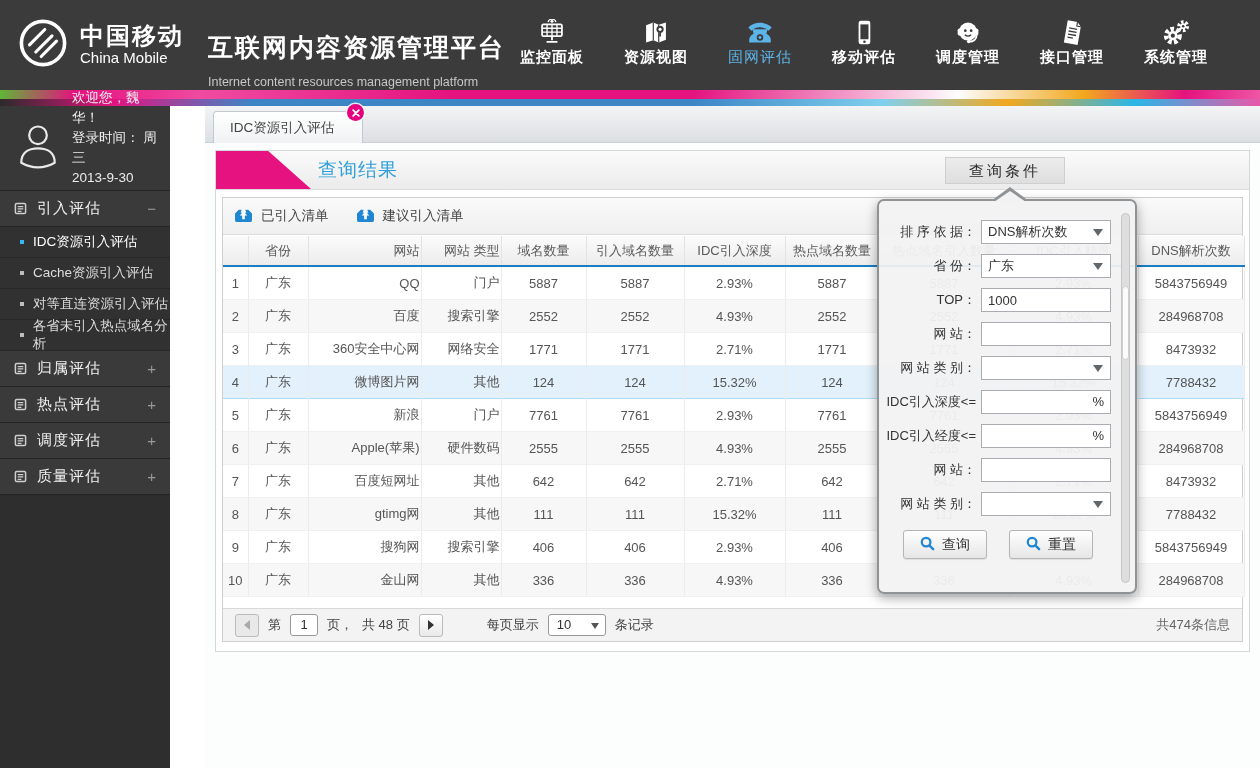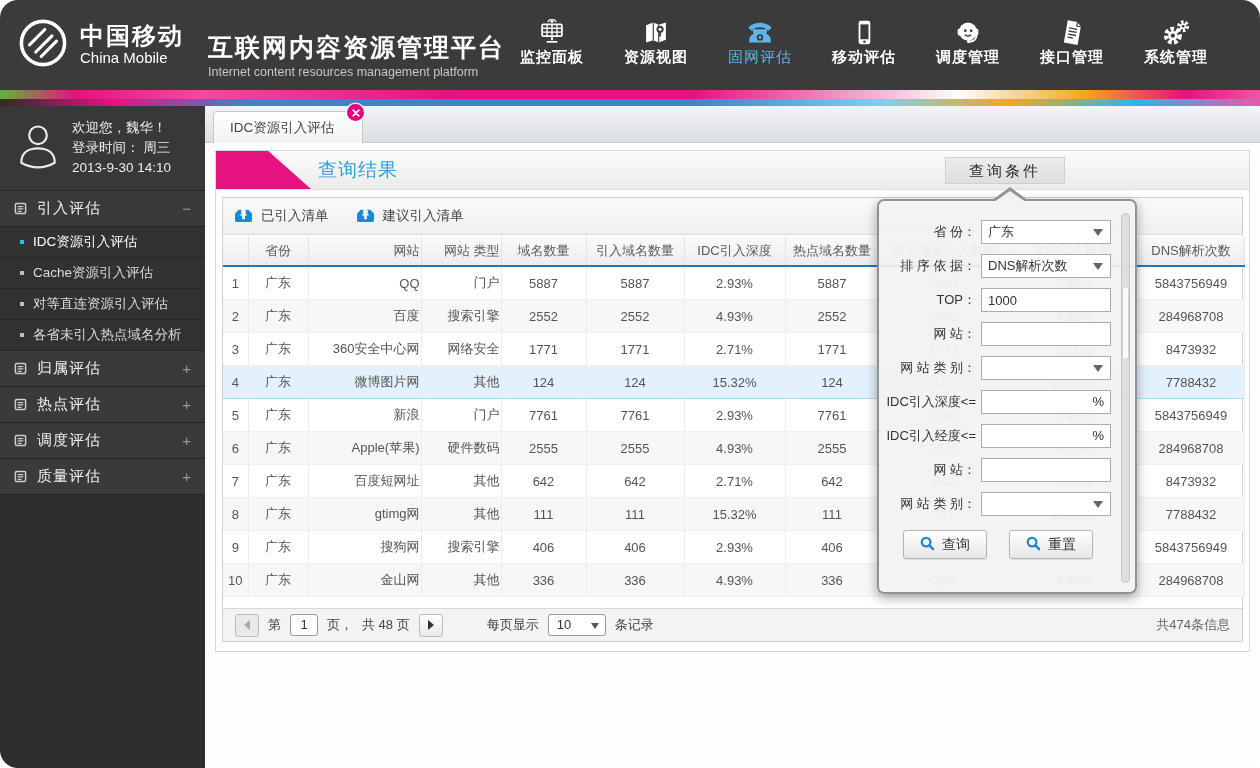--- a/index.html
+++ b/index.html
@@ -1,39 +1,39 @@
 <!DOCTYPE html>
 <html><head>
 <meta charset="utf-8">
 <style>
   html,body{margin:0;padding:0;width:1260px;height:768px;overflow:hidden;
     font-family:"Liberation Sans","DejaVu Sans",sans-serif;background:#fff;}
-  #app{position:relative;width:1260px;height:768px;overflow:hidden;border-radius:18px;}
+  #app{position:relative;width:1260px;height:768px;overflow:hidden;}
 
   
   .top-header{position:absolute;left:0;top:0;width:1260px;height:90px;background:#3b3b3b;}
   .logo-block{position:absolute;left:16px;top:16px;display:flex;align-items:center;gap:10px;}
   .logo-zh{color:#fff;font-size:24px;font-weight:bold;letter-spacing:2px;line-height:26px;}
   .logo-en{color:#fff;font-size:15px;line-height:18px;}
   .platform-block{position:absolute;left:208px;top:32px;}
   .platform-title{color:#fff;font-size:25px;font-weight:bold;letter-spacing:2px;line-height:30px;}
-  .platform-sub{color:#c7c7c7;font-size:12.5px;margin-top:3px;}
+  .platform-sub{color:#c7c7c7;font-size:12.5px;margin-top:13px;}
   .top-nav{position:absolute;right:52px;top:12px;display:flex;gap:40px;}
   .nav-item{display:flex;flex-direction:column;align-items:center;gap:2px;cursor:pointer;min-width:62px;}
   .nav-item .nav-label{color:#fff;font-size:15px;font-weight:bold;letter-spacing:1px;}
   .nav-item.active .nav-label{color:#5db4e8;font-weight:normal;}
   .nav-ico{height:34px;display:flex;align-items:flex-end;justify-content:center;}
 
   
   .ribbon{position:absolute;left:0;top:90px;width:1260px;height:16px;overflow:hidden;}
   .ribbon .r1{height:9px;background:linear-gradient(95deg,#5fb636 0%,#e5127f 6%,#f04ba0 16%,#e5127f 36%,#e5127f 55%,#f3a2cc 68%,#fdfdfd 76%,#f2a81e 86%,#e5127f 94%,#ef56a5 100%);}
   .ribbon .r2{height:7px;background:linear-gradient(95deg,#2b2b2b 0%,#e5127f 9%,#3c86c6 20%,#3c86c6 55%,#7fd0ee 70%,#f2a81e 80%,#29b7e8 90%,#e957a8 100%);}
 
   
-  .sidebar{position:absolute;left:0;top:106px;width:205px;height:662px;background:#2e2e2e;}
+  .sidebar{position:absolute;left:0;top:106px;width:170px;height:662px;background:#2e2e2e;}
   .user-box{height:84px;background:#383838;border-bottom:1px solid #242424;display:flex;align-items:center;padding:0 8px 0 12px;gap:8px;}
   .user-info{color:#ececec;font-size:13.5px;line-height:20px;}
   .menu-group{height:35px;background:#3a3a3a;border-bottom:1px solid #242424;display:flex;align-items:center;cursor:pointer;position:relative;}
   .menu-group .g-ico{margin:0 10px 0 14px;display:flex;}
   .menu-group .g-label{color:#f0f0f0;font-size:15px;letter-spacing:1px;}
   .menu-group .g-state{position:absolute;right:14px;color:#9a9a9a;font-size:15px;}
   .menu-sub{height:30px;background:#313131;border-bottom:1px solid #282828;display:flex;align-items:center;cursor:pointer;}
   .menu-sub .dot{width:4px;height:4px;background:#bdbdbd;margin:0 9px 0 20px;}
   .menu-sub.active .dot{background:#35b8f5;}
   .menu-sub .s-label{color:#dcdcdc;font-size:13.5px;}
@@ -555,30 +555,30 @@
         </div>
       </div>
     </div>
   </div>
 
   <div class="query-panel">
     <div class="qp-notch-out"></div>
     <div class="qp-notch-in"></div>
     <div class="qp-body" id="qpBody">
         <div class="qp-row">
+          <span class="qp-label">排 序 依 据：</span>
+          <span class="qp-ctrl">
+            <span class="qp-select-value">DNS解析次数</span>
+            <span class="qp-caret"></span>
+          </span>
+        </div>
+        <div class="qp-row">
           <span class="qp-label">省 份：</span>
           <span class="qp-ctrl">
             <span class="qp-select-value">广东</span>
-            <span class="qp-caret"></span>
-          </span>
-        </div>
-        <div class="qp-row">
-          <span class="qp-label">排 序 依 据：</span>
-          <span class="qp-ctrl">
-            <span class="qp-select-value">DNS解析次数</span>
             <span class="qp-caret"></span>
           </span>
         </div>
         <div class="qp-row">
           <span class="qp-label">TOP：</span>
           <span class="qp-ctrl"><input type="text" value="1000" style=""></span>
         </div>
         <div class="qp-row">
           <span class="qp-label">网 站：</span>
           <span class="qp-ctrl"><input type="text" value="" style=""></span>

